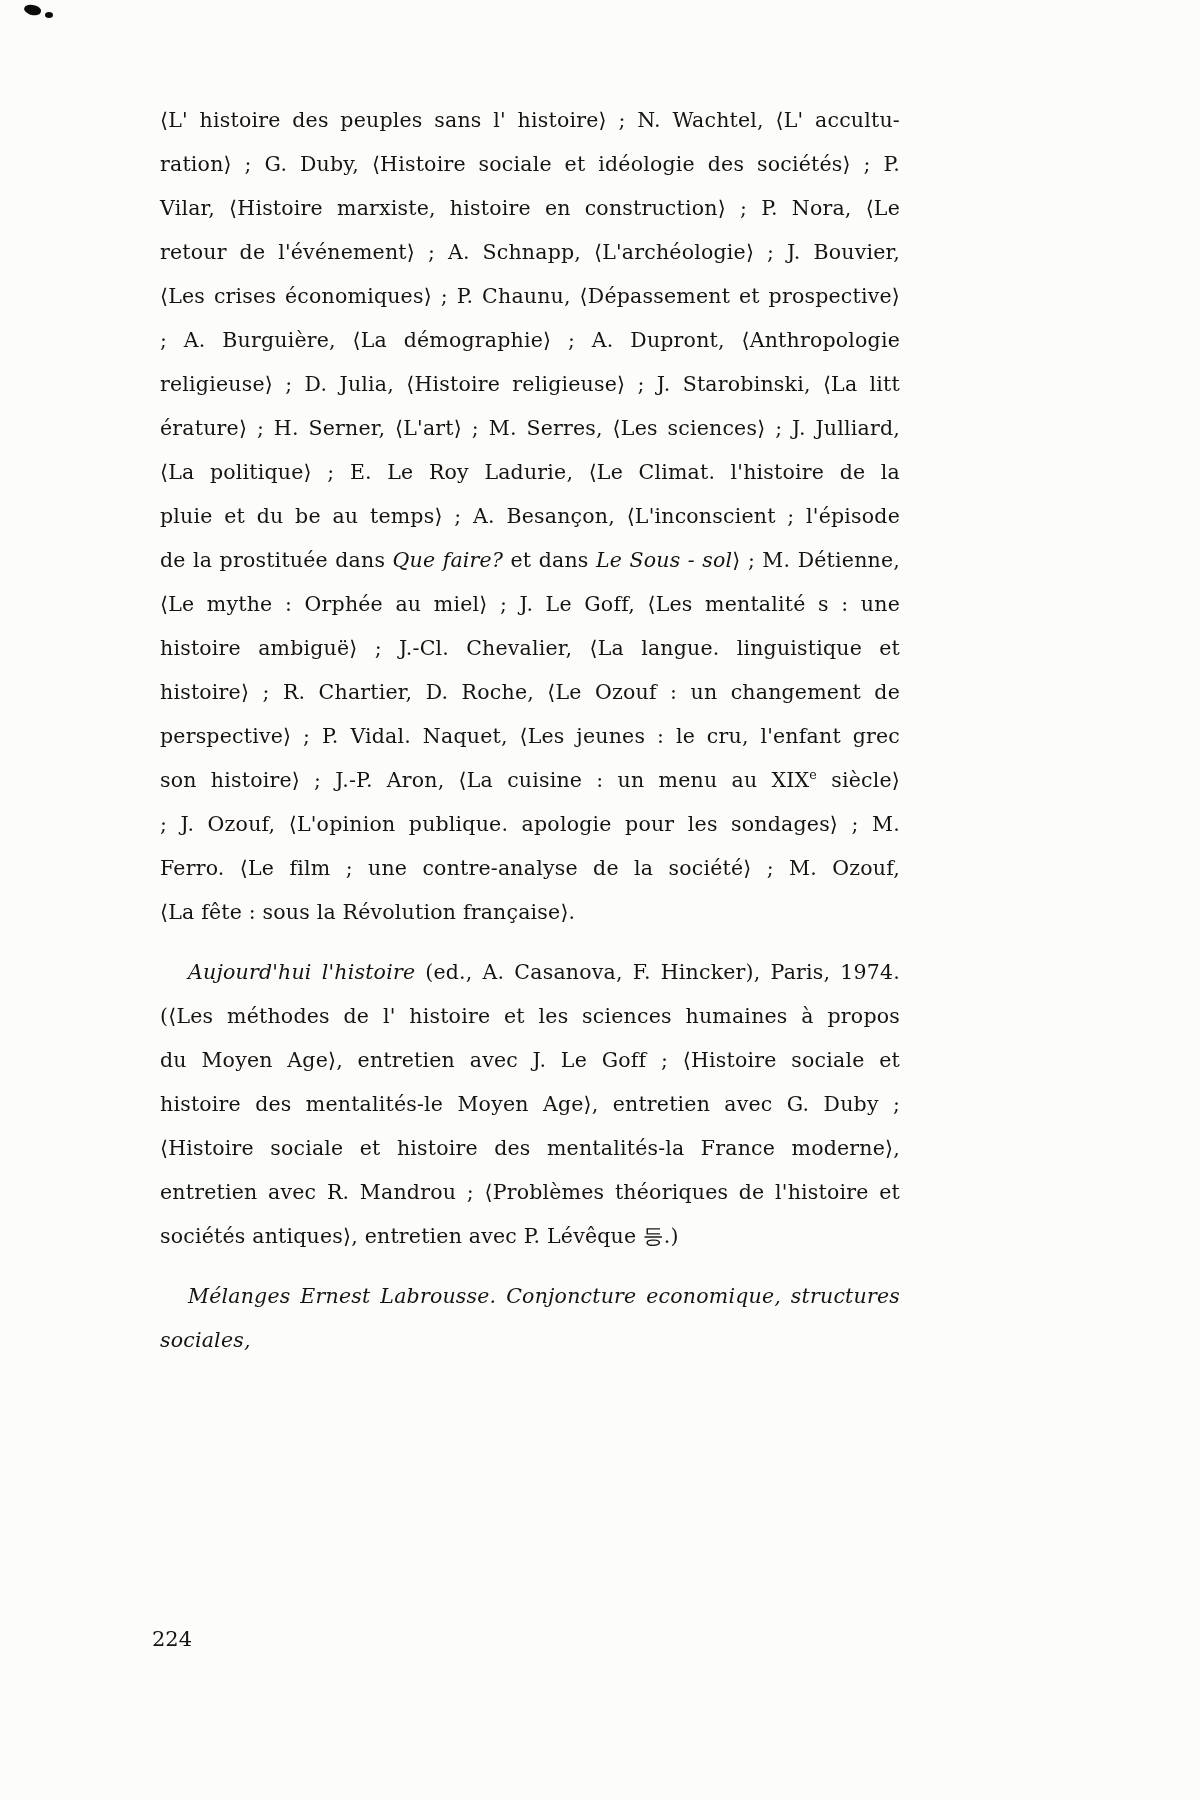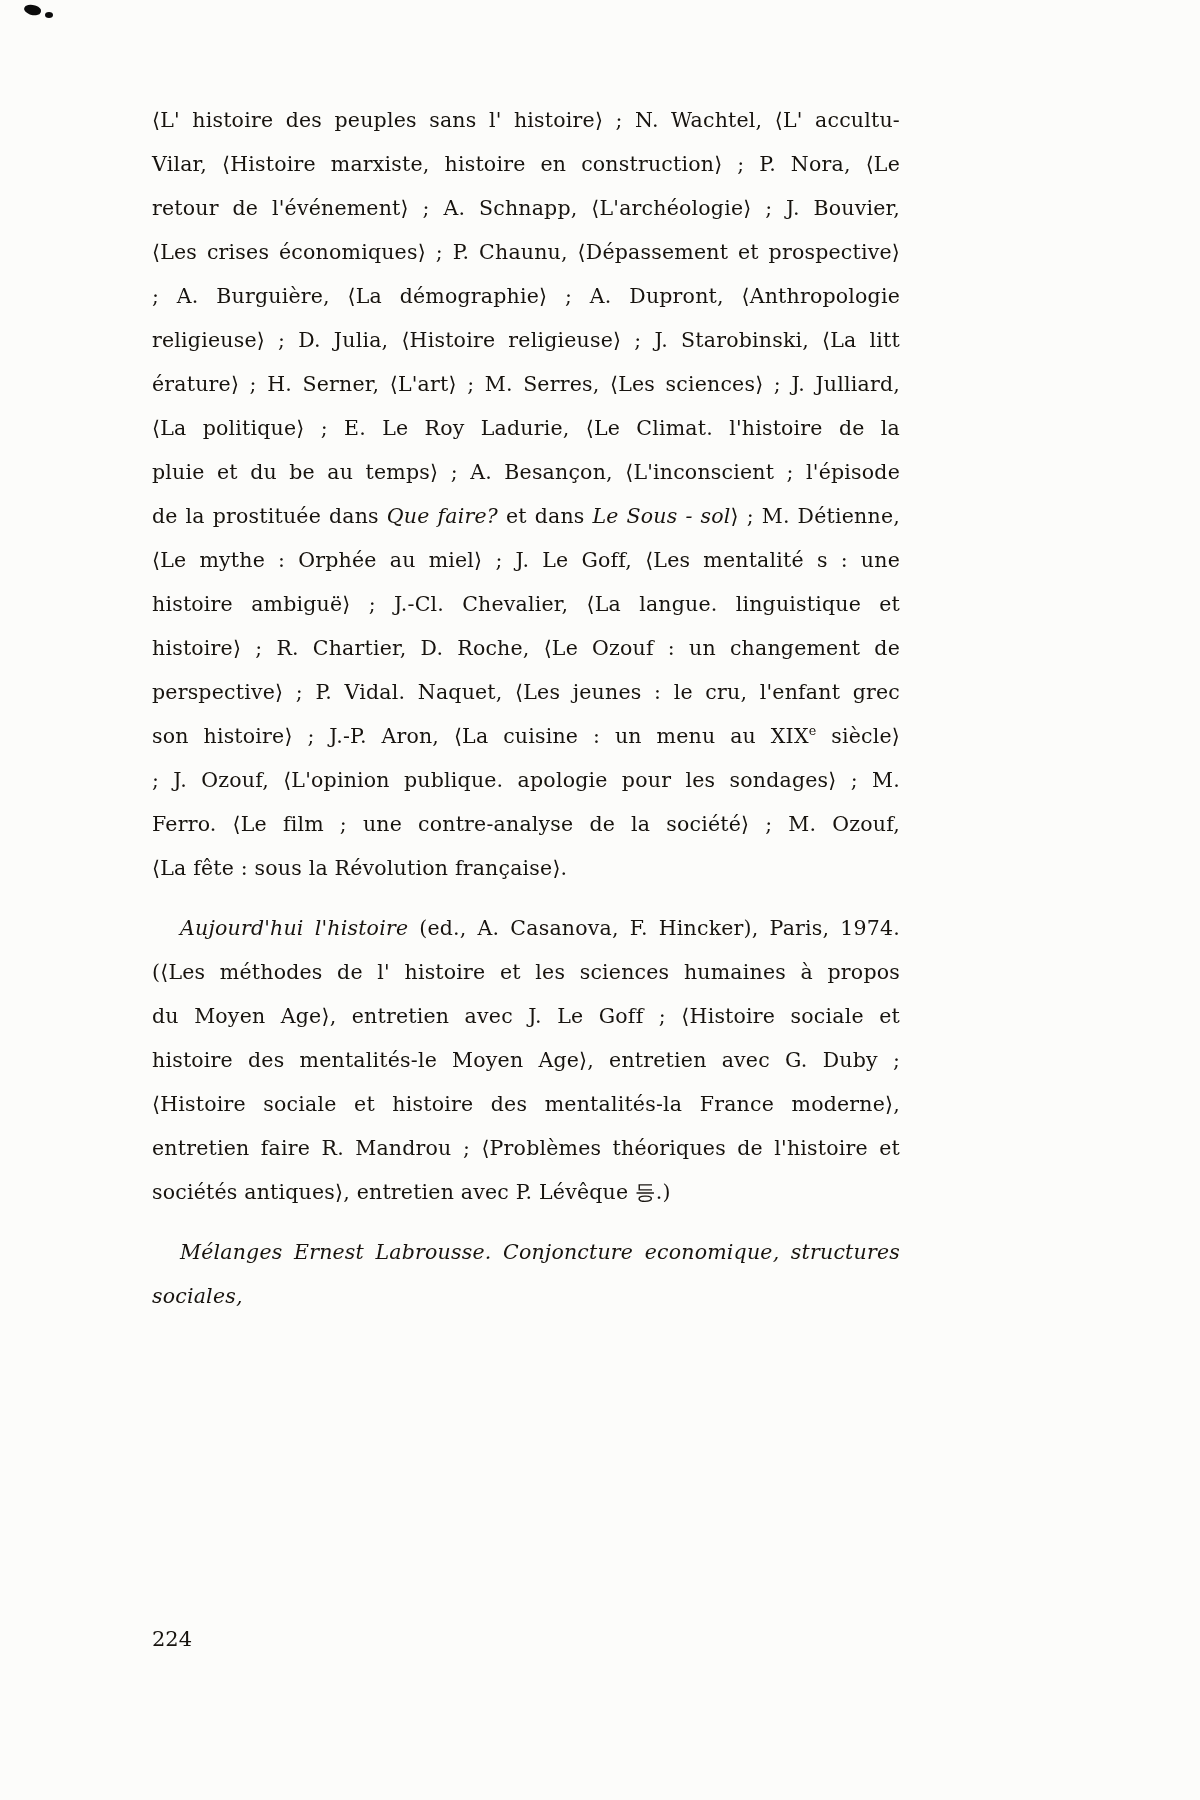--- a/index.html
+++ b/index.html
@@ -16,21 +16,21 @@
     color: #17130e;
     overflow: hidden;
   }
   .text-block {
     position: absolute;
     left: 152px;
     top: 98px;
     width: 748px;
   }
   .paragraph {
-    margin: 0 0 16px 0;
+    margin: 0 0 16px 8px;
   }
   .line {
     font-size: 20.5px;
     line-height: 44px;
     letter-spacing: 0.2px;
     white-space: normal;
   }
   .line.just {
     text-align: justify;
     text-align-last: justify;
@@ -70,20 +70,21 @@
 </head>
 <body>
 
 <div class="page">
   <div class="speck s1"></div>
   <div class="speck s2"></div>
 
   <div class="text-block">
       <div class="paragraph">
         <div class="line just"><span>⟨L' histoire des peuples sans l' histoire⟩ ; N. Wachtel, ⟨L' accultu-</span></div>
+        <div class="line just"><span>ration⟩ ; G. Duby, ⟨Histoire sociale et idéologie des sociétés⟩ ; P.</span></div>
         <div class="line just"><span>Vilar, ⟨Histoire marxiste, histoire en construction⟩ ; P. Nora, ⟨Le</span></div>
         <div class="line just"><span>retour de l'événement⟩ ; A. Schnapp, ⟨L'archéologie⟩ ; J. Bouvier,</span></div>
         <div class="line just"><span>⟨Les crises économiques⟩ ; P. Chaunu, ⟨Dépassement et prospective⟩</span></div>
         <div class="line just"><span>; A. Burguière, ⟨La démographie⟩ ; A. Dupront, ⟨Anthropologie</span></div>
         <div class="line just"><span>religieuse⟩ ; D. Julia, ⟨Histoire religieuse⟩ ; J. Starobinski, ⟨La litt</span></div>
         <div class="line just"><span>érature⟩ ; H. Serner, ⟨L'art⟩ ; M. Serres, ⟨Les sciences⟩ ; J. Julliard,</span></div>
         <div class="line just"><span>⟨La politique⟩ ; E. Le Roy Ladurie, ⟨Le Climat. l'histoire de la</span></div>
         <div class="line just"><span>pluie et du be au temps⟩ ; A. Besançon, ⟨L'inconscient ; l'épisode</span></div>
         <div class="line just"><span>de la prostituée dans </span><span class="it">Que faire?</span><span> et dans </span><span class="it">Le Sous - sol</span><span>⟩ ; M. Détienne,</span></div>
         <div class="line just"><span>⟨Le mythe : Orphée au miel⟩ ; J. Le Goff, ⟨Les mentalité s : une</span></div>
@@ -94,21 +95,21 @@
         <div class="line just"><span>; J. Ozouf, ⟨L'opinion publique. apologie pour les sondages⟩ ; M.</span></div>
         <div class="line just"><span>Ferro. ⟨Le film ; une contre-analyse de la société⟩ ; M. Ozouf,</span></div>
         <div class="line"><span>⟨La fête : sous la Révolution française⟩.</span></div>
       </div>
       <div class="paragraph indent">
         <div class="line just"><span class="it">Aujourd'hui l'histoire</span><span> (ed., A. Casanova, F. Hincker), Paris, 1974.</span></div>
         <div class="line just"><span>(⟨Les méthodes de l' histoire et les sciences humaines à propos</span></div>
         <div class="line just"><span>du Moyen Age⟩, entretien avec J. Le Goff ; ⟨Histoire sociale et</span></div>
         <div class="line just"><span>histoire des mentalités-le Moyen Age⟩, entretien avec G. Duby ;</span></div>
         <div class="line just"><span>⟨Histoire sociale et histoire des mentalités-la France moderne⟩,</span></div>
-        <div class="line just"><span>entretien faire R. Mandrou ; ⟨Problèmes théoriques de l'histoire et</span></div>
+        <div class="line just"><span>entretien avec R. Mandrou ; ⟨Problèmes théoriques de l'histoire et</span></div>
         <div class="line"><span>sociétés antiques⟩, entretien avec P. Lévêque 등.)</span></div>
       </div>
       <div class="paragraph indent">
         <div class="line just"><span class="it">Mélanges Ernest Labrousse. Conjoncture economique, structures sociales,</span></div>
       </div>
     </div>
 
   <div class="page-number">224</div>
 </div>
 

